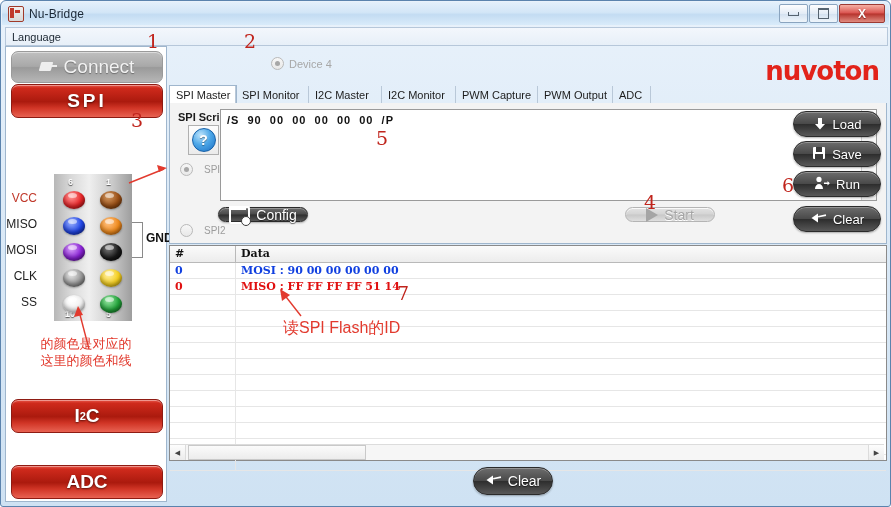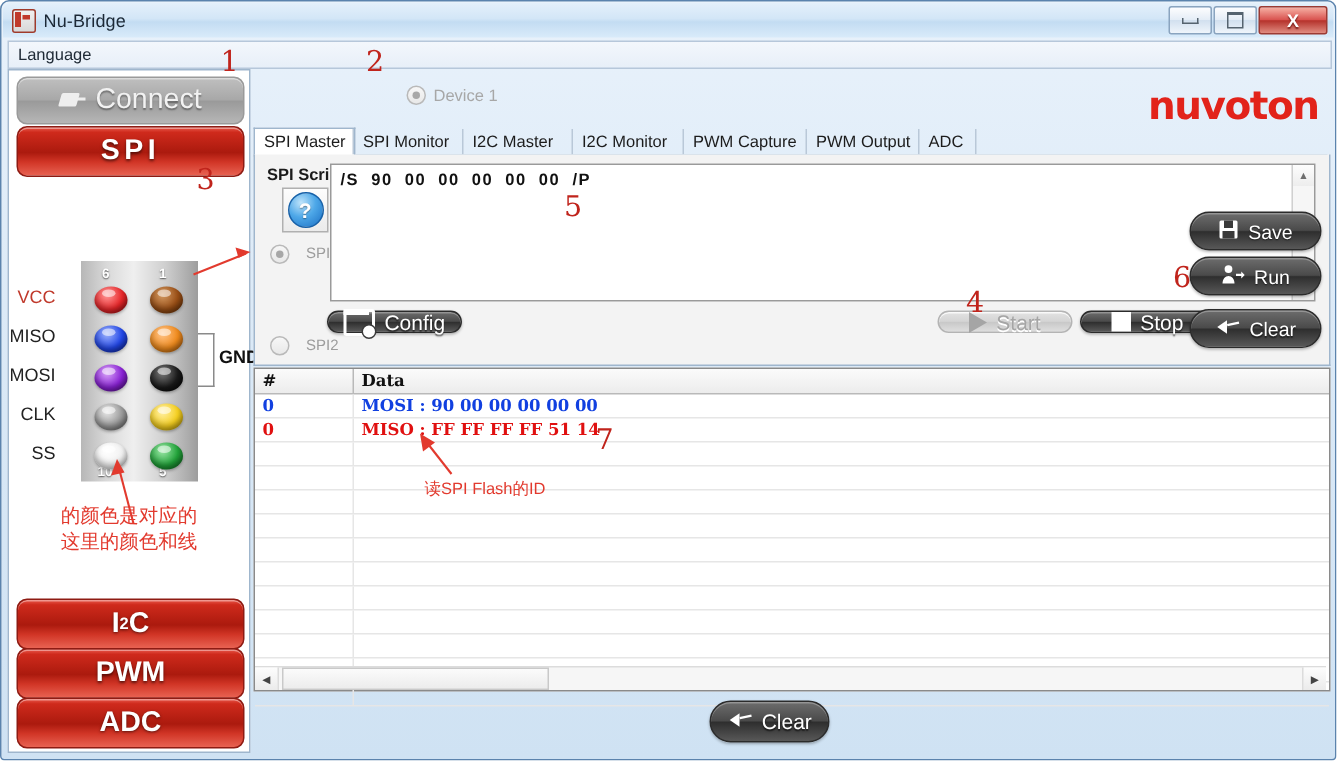--- a/index.html
+++ b/index.html
@@ -318,21 +318,21 @@
   }
   #btn-clear-bottom .gbtn{position:static;width:80px;height:28px;}
 
   
   .ann{
     position:absolute;color:#c0241c;font-family:"DejaVu Serif", serif;
     font-size:19px;line-height:1;
   }
   .arrow-svg{position:absolute;pointer-events:none;}
   .cn-annot{
-    position:absolute;color:#e23a2e;font-size:11px;white-space:nowrap;
+    position:absolute;color:#e23a2e;font-size:16px;white-space:nowrap;
   }
 </style>
 </head>
 <body>
 
 <div id="app">
 
   <div class="titlebar">
     <div class="win-icon"></div>
     <span class="title-text">Nu-Bridge</span>
@@ -400,32 +400,29 @@
     <div class="cn-note">
       <div>的颜色是对应的</div>
       <div>这里的颜色和线</div>
     </div>
 
     <div class="bigbtn" id="btn-i2c">
       <span>I</span>
         <sup>2</sup>
         <span>C</span>
     </div>
-    <div class="bigbtn" id="btn-pwm">
-      <span>PWM</span>
-    </div>
     <div class="bigbtn" id="btn-adc">
       <span>ADC</span>
     </div>
   </div>
 
   <div class="topbar">
     <div class="dev-radio">
       <span class="radio on"></span>
-      <span>Device 1</span>
+      <span>Device 4</span>
     </div>
     <div class="logo">nuvoton</div>
   </div>
 
   <div class="tabstrip">
     <div class="tab active" style="left:0;">SPI Master</div>
     <div class="tab" style="left:66px;">SPI Monitor</div>
     <div class="tab" style="left:139px;">I2C Master</div>
     <div class="tab" style="left:212px;">I2C Monitor</div>
     <div class="tab" style="left:286px;">PWM Capture</div>
@@ -460,28 +457,34 @@
 
     <div class="mid-buttons">
       <div class="gbtn" id="btn-config">
         <span class="ico ico-config"></span>
         <span>Config</span>
       </div>
       <div class="gbtn disabled" id="btn-start">
         <span class="ico ico-play"></span>
         <span>Start</span>
       </div>
-      <div class="gbtn" id="btn-stop">
-        <span class="ico ico-stop"></span>
-        <span>Stop</span>
-      </div>
     </div>
   </div>
 
   <div class="sidebtns">
+    <div class="sbtn" id="btn-load">
+      <div class="gbtn">
+        <span class="ico ico-down">
+          <svg width="14" height="14" viewBox="0 0 14 14">
+              <path d="M5 1h4v6h3L7 12.5 2 7h3z" fill="#fff"></path>
+            </svg>
+        </span>
+        <span>Load</span>
+      </div>
+    </div>
     <div class="sbtn" id="btn-save">
       <div class="gbtn">
         <span class="ico">
           <svg width="14" height="14" viewBox="0 0 14 14">
               <rect x="1" y="1" width="12" height="12" rx="1" fill="#fff"></rect>
               <rect x="4" y="1" width="6" height="5" fill="#3a3a3a"></rect>
               <rect x="3" y="8" width="8" height="5" fill="#3a3a3a"></rect>
             </svg>
         </span>
         <span>Save</span>

